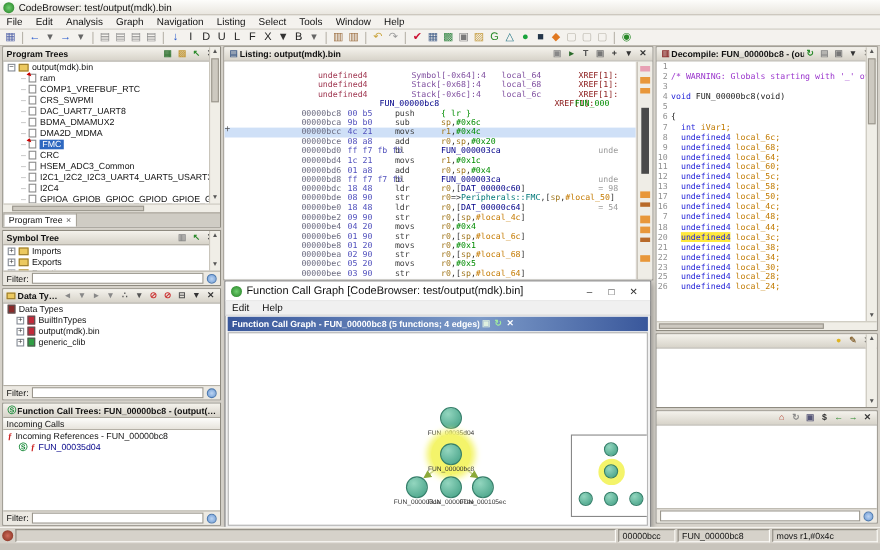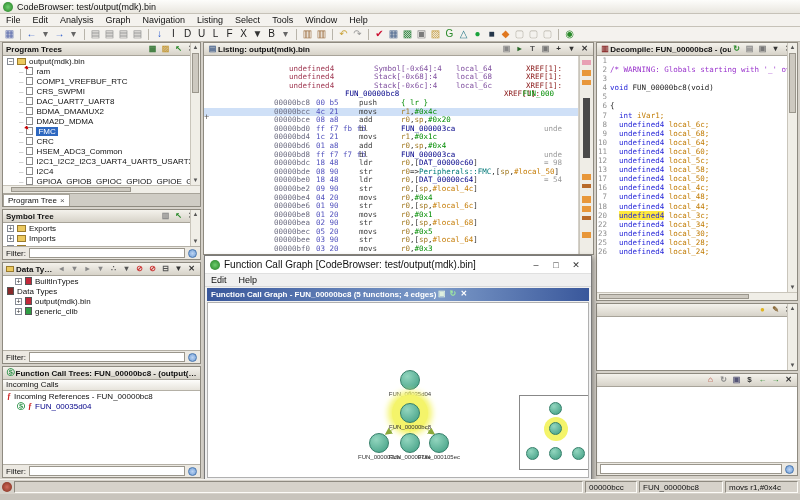--- a/index.html
+++ b/index.html
@@ -79,21 +79,21 @@
   .glabel{position:absolute;transform:translateX(-50%);font-size:6px;color:#333;white-space:nowrap}
   .mini{position:absolute;width:13px;height:13px;border-radius:50%;background:radial-gradient(circle at 35% 30%,#93d6bf,#3f9d82);border:1px solid #357f6a;margin-left:-7px;margin-top:-7px}
   .minihalo{position:absolute;width:24px;height:24px;border-radius:50%;background:#f4f46a;margin-left:-12px;margin-top:-12px}
   #satellite{position:absolute;left:311px;top:92px;width:73px;height:75px;border:1px solid #888;background:#fff}
 
   
   .statusbar{position:absolute;left:0;top:479px;width:800px;height:15px;background:#d6d2ca;border-top:1px solid #f5f3ee;display:flex;align-items:center;padding:0 2px;gap:2px}
   .sfield{height:12px;border:1px solid;border-color:#8e8a80 #fcfbf7 #fcfbf7 #8e8a80;background:#d6d2ca;font-size:8px;line-height:11px;padding:0 3px;overflow:hidden;white-space:nowrap}
   .bstrip{position:absolute;left:0;top:494px;width:800px;height:6px;background:#c8c4bc}
   .dragon{width:10px;height:10px;border-radius:50%;flex:0 0 auto}
-  .colhdr{height:11px;background:linear-gradient(#fdfdfb,#e7e4dc);border-bottom:1px solid #b4b0a6;font-size:8px;display:flex;align-items:flex-start;padding:0 3px}
+  .colhdr{height:11px;background:linear-gradient(#fdfdfb,#e7e4dc);border-bottom:1px solid #b4b0a6;font-size:8px;display:flex;align-items:center;padding:0 3px}
   .cursor-cross{position:absolute;left:204px;top:112px;color:#555;font-size:9px}
 </style>
 </head>
 <body>
 
 <div id="app">
 
   <div class="titlebar">
     <span class="dragon" style="background:radial-gradient(#6fcf6f,#1f7a1f);margin-right:4px"></span>
     <span>CodeBrowser: test/output(mdk).bin</span>
@@ -258,26 +258,26 @@
       <span class="hsp">
           <span class="hic" style="color: rgb(136, 136, 136);">▥</span>
           <span class="hic" style="color: rgb(42, 138, 42);">↖</span>
           <span class="hic" style="color: rgb(51, 51, 51);">✕</span>
         </span>
     </div>
     <div id="st-body" style="position:absolute;left:0;top:13px;right:10px;bottom:13px;overflow:hidden">
         <div class="trow">
           <span class="expbox">+</span>
           <span class="fold"></span>
-          <span class="tl">Exports</span>
+          <span class="tl">Imports</span>
         </div>
         <div class="trow">
           <span class="expbox">+</span>
           <span class="fold"></span>
-          <span class="tl">Imports</span>
+          <span class="tl">Exports</span>
         </div>
         <div class="trow">
           <span class="expbox">+</span>
           <span class="fold"></span>
           <span class="tl">Functions</span>
         </div>
       </div>
     <div class="vsb" style="bottom:13px">
         <div class="ar">▲</div>
         <div class="ar" style="position:absolute;bottom:0;left:0;right:0">▼</div>
@@ -301,28 +301,28 @@
           <span class="hic" style="color: rgb(85, 85, 85);">∴</span>
           <span class="hic" style="color: rgb(85, 85, 85);">▾</span>
           <span class="hic" style="color: rgb(204, 51, 51);">⊘</span>
           <span class="hic" style="color: rgb(204, 51, 51);">⊘</span>
           <span class="hic" style="color: rgb(85, 85, 85);">⊟</span>
           <span class="hic" style="color: rgb(51, 51, 51);">▼</span>
           <span class="hic" style="color: rgb(51, 51, 51);">✕</span>
         </span>
     </div>
     <div id="dtm-body" style="position:absolute;left:0;top:13px;right:0;bottom:13px;overflow:hidden">
+        <div class="trow">
+          <span class="book" style="background: rgb(138, 42, 42);"></span>
+          <span class="tl">Data Types</span>
+        </div>
         <div class="trow" style="padding-left: 12px;">
           <span class="expbox">+</span>
           <span class="book" style="background: rgb(194, 41, 58);"></span>
           <span class="tl">BuiltInTypes</span>
-        </div>
-        <div class="trow">
-          <span class="book" style="background: rgb(138, 42, 42);"></span>
-          <span class="tl">Data Types</span>
         </div>
         <div class="trow" style="padding-left: 12px;">
           <span class="expbox">+</span>
           <span class="book" style="background: rgb(194, 41, 58);"></span>
           <span class="tl">output(mdk).bin</span>
         </div>
         <div class="trow" style="padding-left: 12px;">
           <span class="expbox">+</span>
           <span class="book" style="background: rgb(47, 158, 68);"></span>
           <span class="tl">generic_clib</span>
@@ -375,20 +375,21 @@
           <span class="hic" style="color: rgb(51, 51, 51);">✕</span>
         </span>
     </div>
     <div class="lst-body" id="lst-body" style="right:14px;border-right:1px solid #d4d0c8">
         <div class="lrow"></div>
         <div class="lrow"><span class="ltype">undefined4</span><span class="lstack">Symbol[-0x64]:4</span><span class="lname">local_64</span><span class="lxref">XREF[1]:</span></div>
         <div class="lrow"><span class="ltype">undefined4</span><span class="lstack">Stack[-0x68]:4</span><span class="lname">local_68</span><span class="lxref">XREF[1]:</span></div>
         <div class="lrow"><span class="ltype">undefined4</span><span class="lstack">Stack[-0x6c]:4</span><span class="lname">local_6c</span><span class="lxref">XREF[1]:</span></div>
         <div class="lrow"><span class="lfn">FUN_00000bc8</span><span class="lfnxref">XREF[1]:</span><span class="lfntgt">FUN_000</span></div>
         <div class="lrow"><span class="la">00000bc8</span><span class="lb">00 b5</span><span class="lm">push</span><span class="lo"><span class="c-n">{ lr }</span></span></div>
+        <div class="lrow"><span class="la">00000bca</span><span class="lb">9b b0</span><span class="lm">sub</span><span class="lo"><span class="c-r">sp</span><span class="c-p">,</span><span class="c-n">#0x6c</span></span></div>
         <div class="lrow sel"><span class="la">00000bcc</span><span class="lb">4c 21</span><span class="lm">movs</span><span class="lo"><span class="c-r">r1</span><span class="c-p">,</span><span class="c-n">#0x4c</span></span></div>
         <div class="lrow"><span class="la">00000bce</span><span class="lb">08 a8</span><span class="lm">add</span><span class="lo"><span class="c-r">r0</span><span class="c-p">,</span><span class="c-r">sp</span><span class="c-p">,</span><span class="c-n">#0x20</span></span></div>
         <div class="lrow"><span class="la">00000bd0</span><span class="lb">ff f7 fb fb</span><span class="lm">bl</span><span class="lo"><span class="c-f">FUN_000003ca</span></span><span class="lnote">unde</span></div>
         <div class="lrow"><span class="la">00000bd4</span><span class="lb">1c 21</span><span class="lm">movs</span><span class="lo"><span class="c-r">r1</span><span class="c-p">,</span><span class="c-n">#0x1c</span></span></div>
         <div class="lrow"><span class="la">00000bd6</span><span class="lb">01 a8</span><span class="lm">add</span><span class="lo"><span class="c-r">r0</span><span class="c-p">,</span><span class="c-r">sp</span><span class="c-p">,</span><span class="c-n">#0x4</span></span></div>
         <div class="lrow"><span class="la">00000bd8</span><span class="lb">ff f7 f7 fb</span><span class="lm">bl</span><span class="lo"><span class="c-f">FUN_000003ca</span></span><span class="lnote">unde</span></div>
         <div class="lrow"><span class="la">00000bdc</span><span class="lb">18 48</span><span class="lm">ldr</span><span class="lo"><span class="c-r">r0</span><span class="c-p">,[</span><span class="c-l">DAT_00000c60</span><span class="c-p">]</span></span><span class="lnote">= 98</span></div>
         <div class="lrow"><span class="la">00000bde</span><span class="lb">08 90</span><span class="lm">str</span><span class="lo"><span class="c-r">r0</span><span class="c-p">=&gt;</span><span class="c-e">Peripherals::FMC</span><span class="c-p">,[</span><span class="c-r">sp</span><span class="c-p">,</span><span class="c-v">#local_50</span><span class="c-p">]</span></span></div>
         <div class="lrow"><span class="la">00000be0</span><span class="lb">18 48</span><span class="lm">ldr</span><span class="lo"><span class="c-r">r0</span><span class="c-p">,[</span><span class="c-l">DAT_00000c64</span><span class="c-p">]</span></span><span class="lnote">= 54</span></div>
         <div class="lrow"><span class="la">00000be2</span><span class="lb">09 90</span><span class="lm">str</span><span class="lo"><span class="c-r">r0</span><span class="c-p">,[</span><span class="c-r">sp</span><span class="c-p">,</span><span class="c-v">#local_4c</span><span class="c-p">]</span></span></div>
@@ -440,20 +441,21 @@
         <div class="drow"><span class="dg">9</span><span><span class="c-fn">  </span><span class="c-ty">undefined4</span><span class="c-fn"> </span><span class="c-var">local_68;</span></span></div>
         <div class="drow"><span class="dg">10</span><span><span class="c-fn">  </span><span class="c-ty">undefined4</span><span class="c-fn"> </span><span class="c-var">local_64;</span></span></div>
         <div class="drow"><span class="dg">11</span><span><span class="c-fn">  </span><span class="c-ty">undefined4</span><span class="c-fn"> </span><span class="c-var">local_60;</span></span></div>
         <div class="drow"><span class="dg">12</span><span><span class="c-fn">  </span><span class="c-ty">undefined4</span><span class="c-fn"> </span><span class="c-var">local_5c;</span></span></div>
         <div class="drow"><span class="dg">13</span><span><span class="c-fn">  </span><span class="c-ty">undefined4</span><span class="c-fn"> </span><span class="c-var">local_58;</span></span></div>
         <div class="drow"><span class="dg">17</span><span><span class="c-fn">  </span><span class="c-ty">undefined4</span><span class="c-fn"> </span><span class="c-var">local_50;</span></span></div>
         <div class="drow"><span class="dg">16</span><span><span class="c-fn">  </span><span class="c-ty">undefined4</span><span class="c-fn"> </span><span class="c-var">local_4c;</span></span></div>
         <div class="drow"><span class="dg">7</span><span><span class="c-fn">  </span><span class="c-ty">undefined4</span><span class="c-fn"> </span><span class="c-var">local_48;</span></span></div>
         <div class="drow"><span class="dg">18</span><span><span class="c-fn">  </span><span class="c-ty">undefined4</span><span class="c-fn"> </span><span class="c-var">local_44;</span></span></div>
         <div class="drow"><span class="dg">20</span><span><span class="c-fn">  </span><span class="c-ty hlyellow">undefined4</span><span class="c-fn"> </span><span class="c-var">local_3c;</span></span></div>
+        <div class="drow"><span class="dg">21</span><span><span class="c-fn">  </span><span class="c-ty">undefined4</span><span class="c-fn"> </span><span class="c-var">local_38;</span></span></div>
         <div class="drow"><span class="dg">22</span><span><span class="c-fn">  </span><span class="c-ty">undefined4</span><span class="c-fn"> </span><span class="c-var">local_34;</span></span></div>
         <div class="drow"><span class="dg">23</span><span><span class="c-fn">  </span><span class="c-ty">undefined4</span><span class="c-fn"> </span><span class="c-var">local_30;</span></span></div>
         <div class="drow"><span class="dg">25</span><span><span class="c-fn">  </span><span class="c-ty">undefined4</span><span class="c-fn"> </span><span class="c-var">local_28;</span></span></div>
         <div class="drow"><span class="dg">26</span><span><span class="c-fn">  </span><span class="c-ty">undefined4</span><span class="c-fn"> </span><span class="c-var">local_24;</span></span></div>
       </div>
     <div class="vsb" style="bottom:8px">
         <div class="ar">▲</div>
         <div class="thumb" style="top:10px;height:60px"></div>
         <div class="ar" style="position:absolute;bottom:0;left:0;right:0">▼</div>
       </div>
@@ -546,16 +548,16 @@
         <div class="gnode" style="left: 231px; top: 140px;"></div>
         <div class="glabel" style="left: 231px; top: 151px;">FUN_000105ec</div>
       </div>
   </div>
 
   <div class="statusbar">
     <span class="dragon" style="background:radial-gradient(#d06a5a,#7a2a1a)"></span>
     <span class="sfield" style="flex:1"></span>
     <span class="sfield" style="width:52px">00000bcc</span>
     <span class="sfield" style="width:84px">FUN_00000bc8</span>
-    <span class="sfield" style="width:73px">movs r1,#0x4c</span>
+    <span class="sfield" style="width:96px">movs r1,#0x4c</span>
   </div>
   <div class="bstrip"></div>
 </div>
 
 </body></html>

